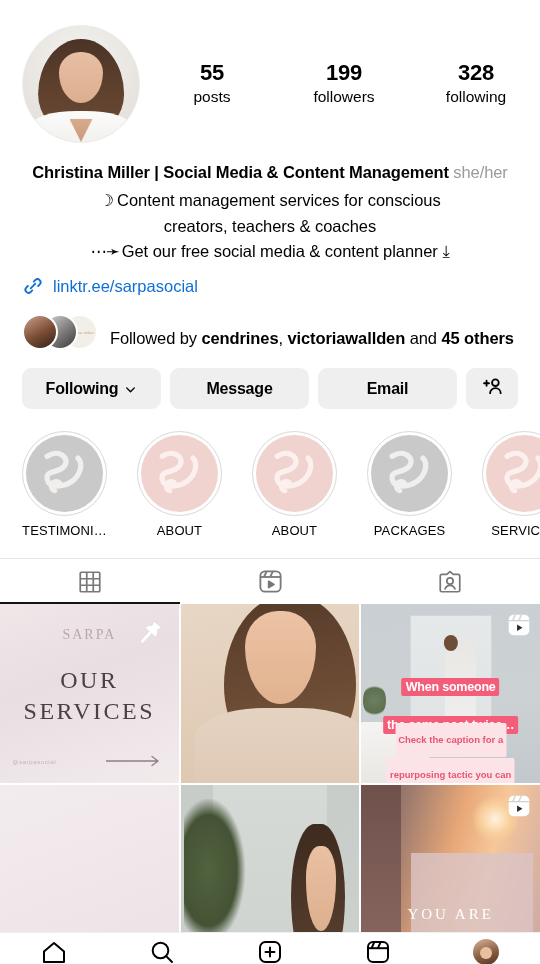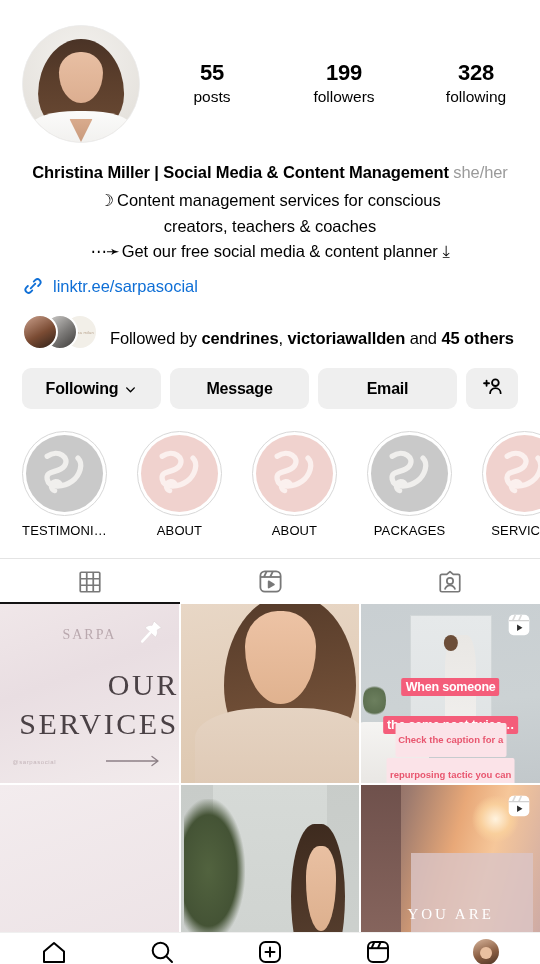--- a/index.html
+++ b/index.html
@@ -119,22 +119,22 @@
 
   
   .grid { display:grid; grid-template-columns:repeat(3,1fr); gap:2px; }
   .cell { position:relative; width:100%; padding-top:100%; overflow:hidden; background:#eee; }
   .cell .inner { position:absolute; inset:0; }
 
   
   .p1 { background:linear-gradient(160deg,#f0e7e9 0%,#e9dee2 40%,#f2ebec 100%); }
   .p1-brand { position:absolute; top:13%; left:50%; transform:translateX(-50%);
     font-family:"Liberation Serif", serif; font-size:14px; letter-spacing:2px; color:#b9a8ae; }
-  .p1-title { position:absolute; top:34%; left:0; right:0; text-align:right;
-    font-family:"Liberation Serif", serif; font-size:30px; line-height:1.3;
+  .p1-title { position:absolute; top:34%; left:0; right:0; text-align:center;
+    font-family:"Liberation Serif", serif; font-size:24px; line-height:1.3;
     color:#4a4145; letter-spacing:2.5px; }
   .p1-handle { position:absolute; left:7%; bottom:10%; font-size:6px; color:#c3b4b9; letter-spacing:.6px; }
   .p1-arrow { position:absolute; right:8%; bottom:9%; width:58px; height:12px; }
   .pin { position:absolute; right:7%; top:7%; width:34px; height:34px; }
 
   
   .p2 { background:linear-gradient(170deg,#e8d7c6 0%,#e3cfbb 45%,#dcc6ae 100%); }
   .p2-hair { position:absolute; left:24%; top:-5%; width:74%; height:92%;
     background:linear-gradient(170deg,#543a29,#6d4c35 60%,#7d5a40);
     border-radius:48% 48% 40% 40% / 55% 55% 45% 45%; }

